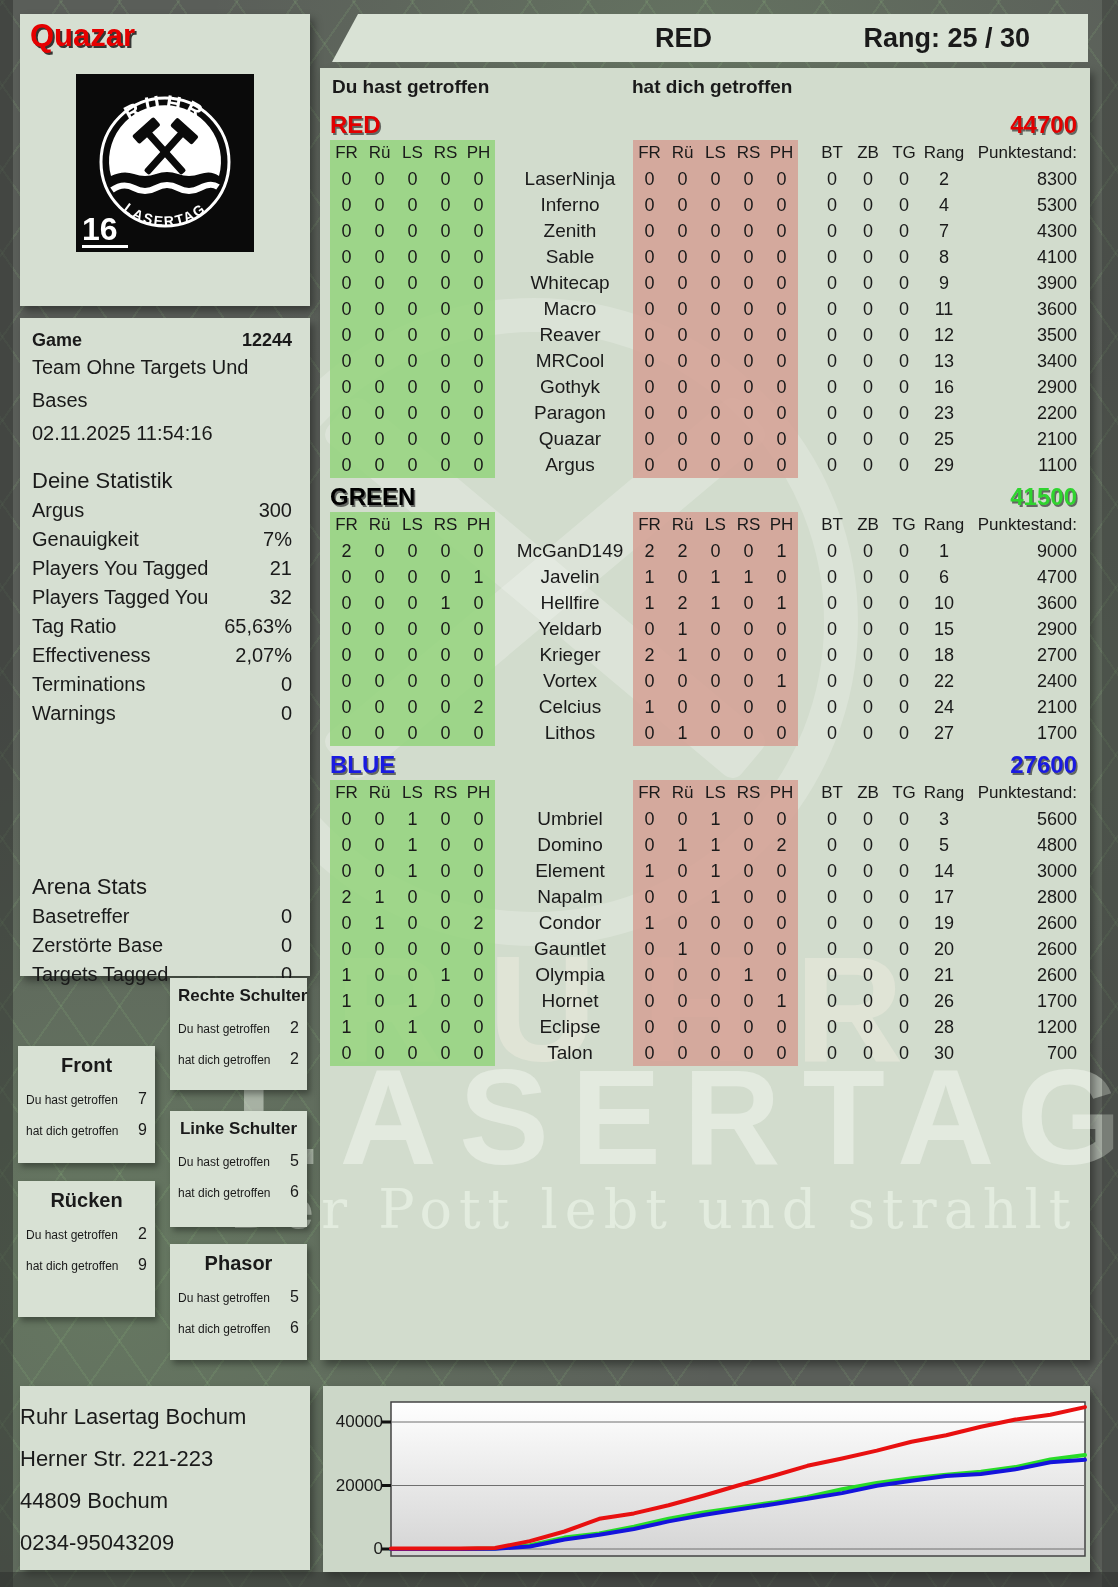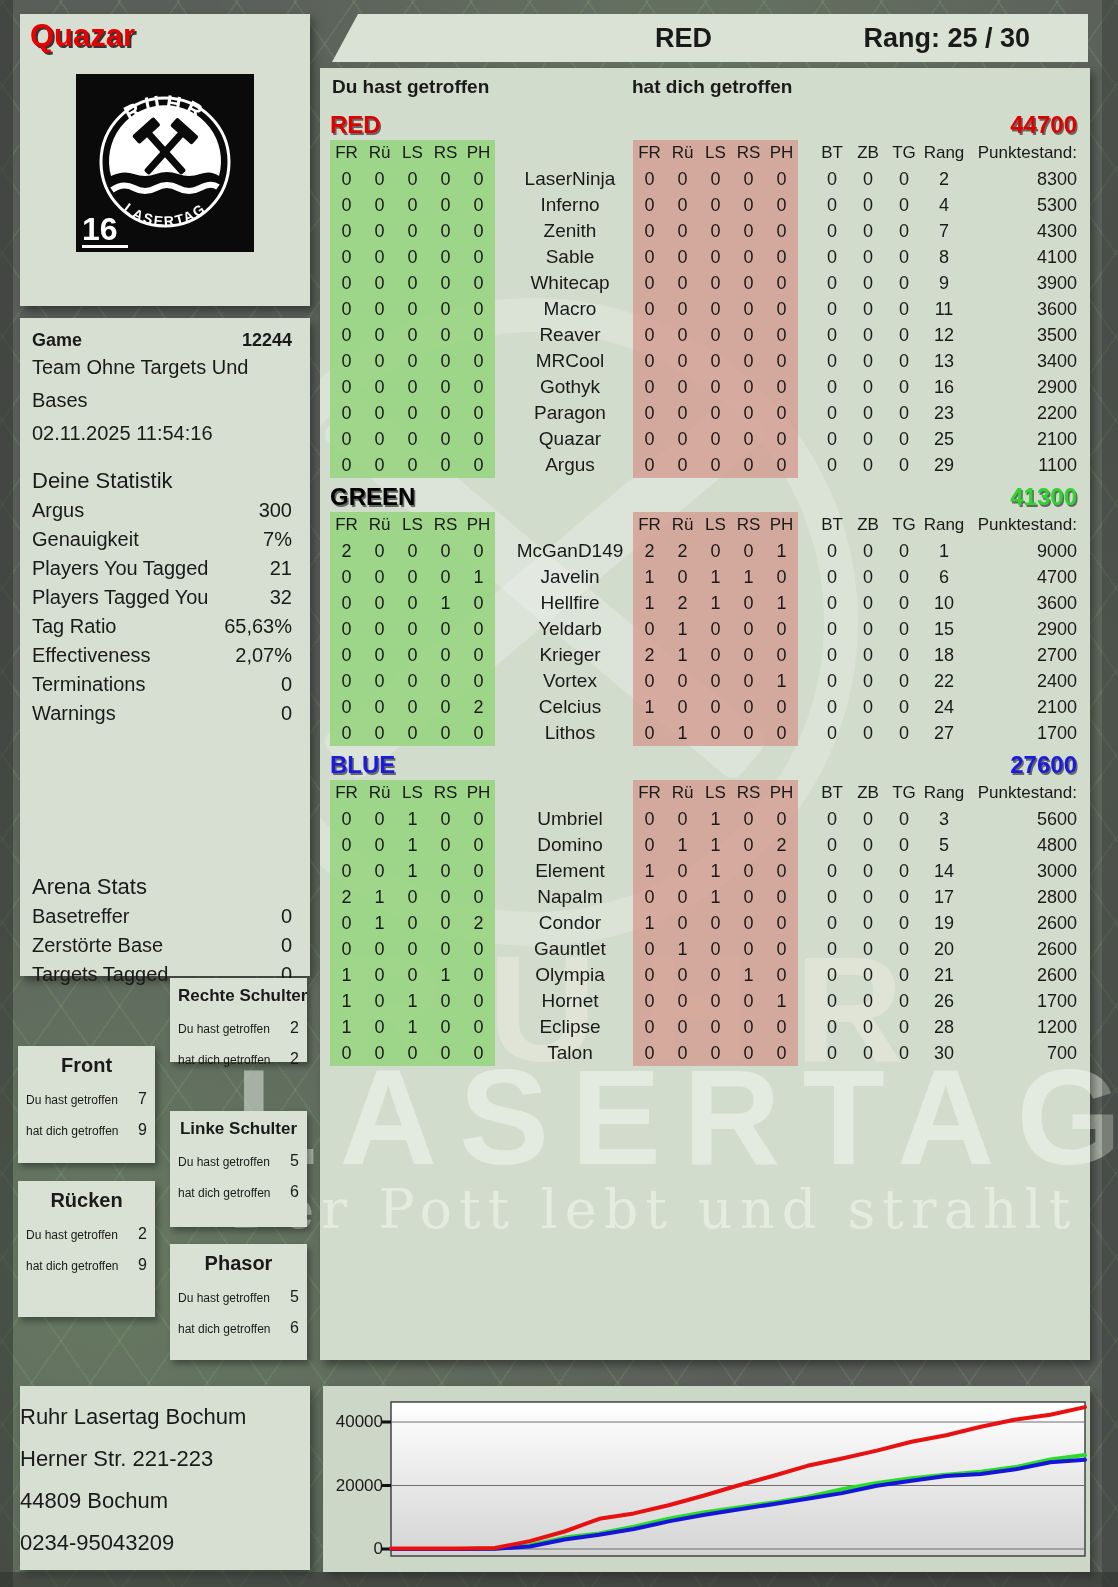--- a/index.html
+++ b/index.html
@@ -47,21 +47,21 @@
   .game-line{font-size:20px;line-height:33px;}
   .sec-title{font-weight:normal;font-size:22px;margin-top:18px;margin-bottom:2px;}
   .stat-row{display:flex;justify-content:space-between;font-size:20px;line-height:29px;padding-right:6px;}
   #arena-title{margin-top:146px;}
 
   
   .hitbox{position:absolute;width:137px;background:#d8e1d4;box-shadow:3px 4px 6px rgba(0,0,0,0.35);
     padding:6px 8px;box-sizing:border-box;z-index:2;}
   #hb-front{left:18px;top:1046px;height:117px;}
   #hb-ruecken{left:18px;top:1181px;height:136px;}
-  #hb-rechte{left:170px;top:978px;height:84px;}
+  #hb-rechte{left:170px;top:978px;height:112px;}
   #hb-linke{left:170px;top:1111px;height:116px;}
   #hb-phasor{left:170px;top:1244px;height:116px;}
   .hb-title{text-align:center;font-weight:bold;font-size:20px;margin-top:2px;white-space:nowrap;}
   .hb-row{display:flex;justify-content:space-between;align-items:baseline;margin-top:13px;}
   .hb-l{font-size:12px;}
   .hb-v{font-size:16px;}
 
   
   #address-panel{left:20px;top:1386px;width:290px;height:184px;padding:10px 0;}
   .addr-line{font-size:22px;line-height:42px;white-space:nowrap;}
@@ -566,21 +566,21 @@
           <span class="pad"></span>
           <span>0</span>
           <span>0</span>
           <span>0</span>
           <span>29</span>
           <span class="pts">1100</span>
         </div>
       </div>
       <div class="team-head">
         <span class="team-name" style="color: #000000;">GREEN</span>
-        <span class="team-total" style="color: rgb(47, 212, 47);">41300</span>
+        <span class="team-total" style="color: rgb(47, 212, 47);">41500</span>
       </div>
       <div class="score-table">
         <div class="colbg g"></div>
         <div class="colbg r"></div>
         <div class="trow thead">
           <span class="pad"></span>
           <span>FR</span>
           <span>Rü</span>
           <span>LS</span>
           <span>RS</span>

